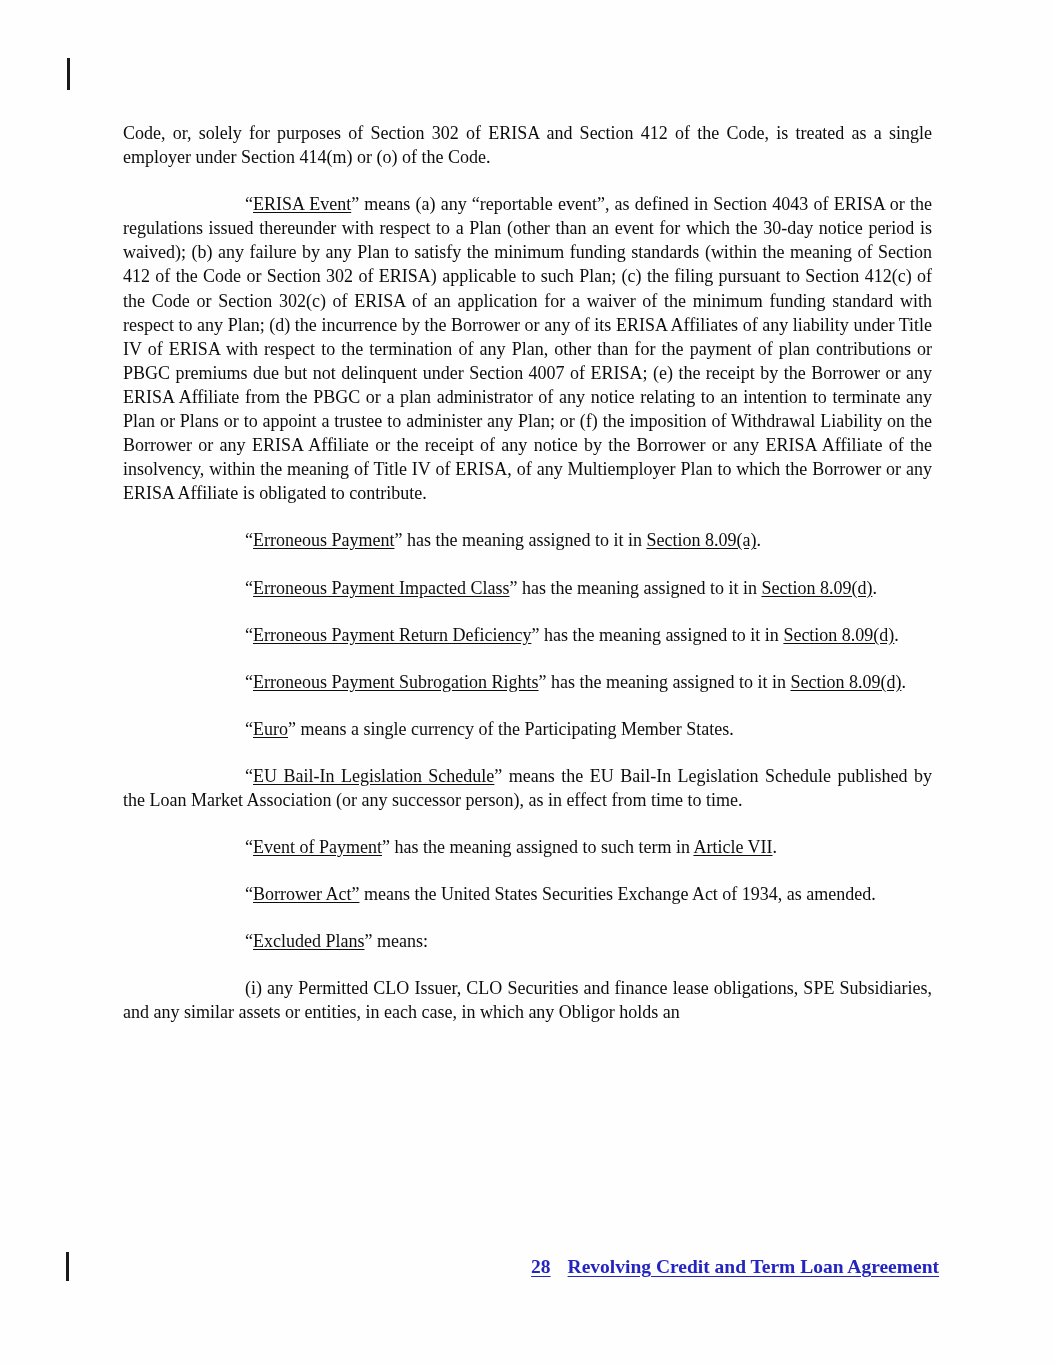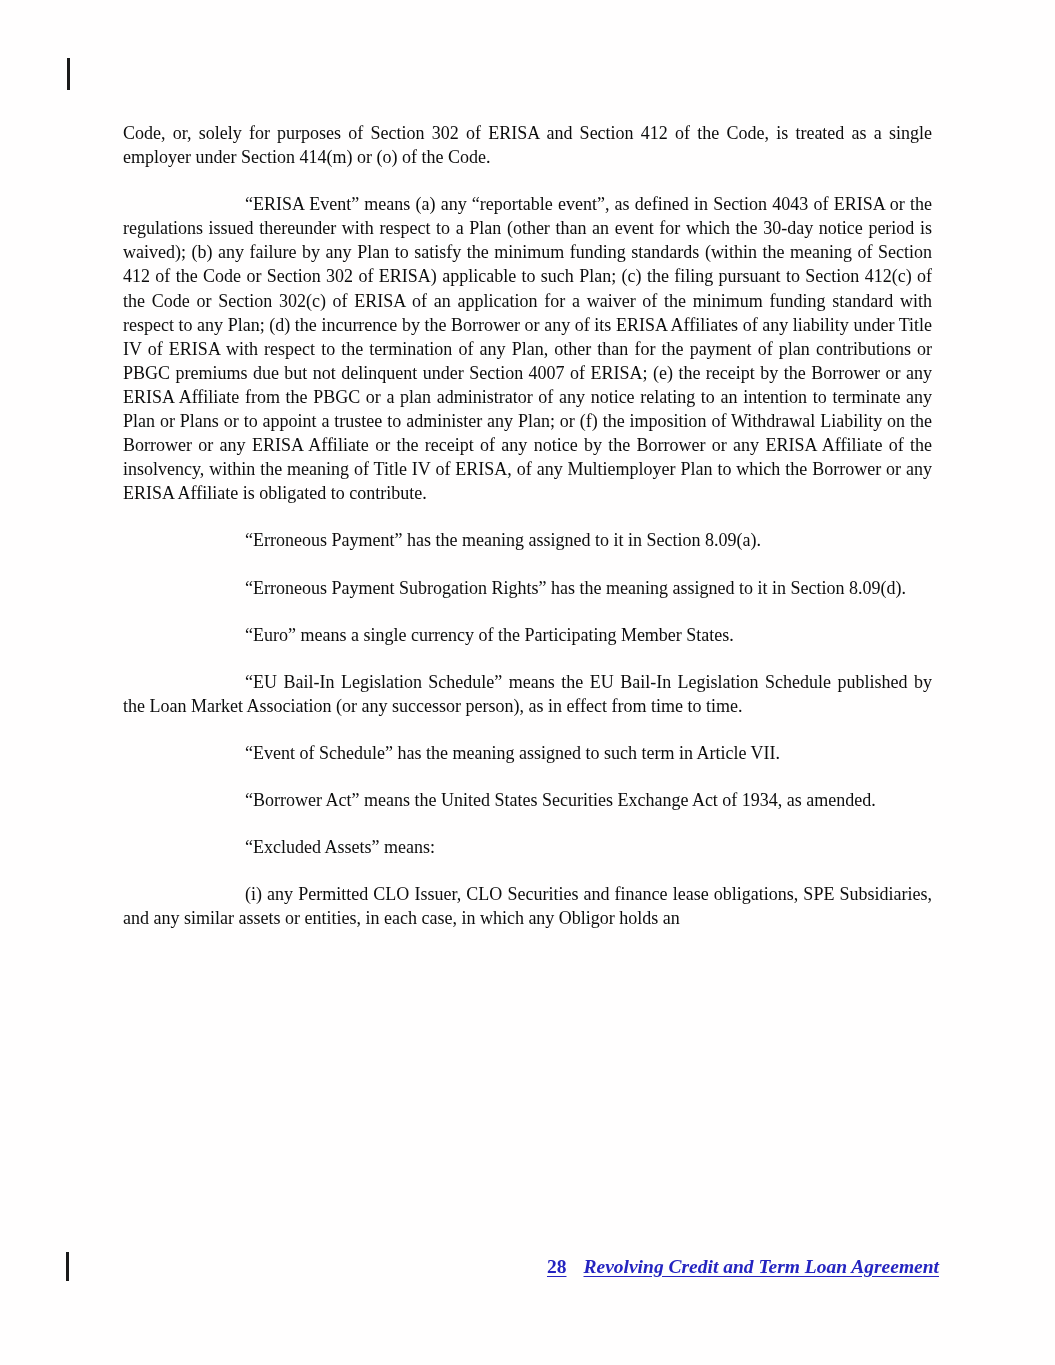--- a/index.html
+++ b/index.html
@@ -45,62 +45,64 @@
     text-justify: inter-word;
     letter-spacing: 0;
   }
   .para.first {
     margin-top: 0;
   }
   .para.indent {
     text-indent: 122px;
   }
   .u {
+    text-decoration: underline;
     text-underline-offset: 2px;
   }
   .footer {
     position: absolute;
     top: 1254px;
     right: 116px;
     white-space: nowrap;
     font-size: 19.5px;
     line-height: 26px;
   }
   .footer .pagenum {
     font-weight: bold;
     text-decoration: underline;
     text-underline-offset: 3px;
     margin-left: 24px;
   }
   .footer .doctitle {
     font-weight: bold;
-    font-style: italic;
     text-decoration: underline;
     text-underline-offset: 3px;
     margin-left: 17px;
   }
 </style>
 </head>
 <body>
 
 <div class="page">
 
   <div class="change-bar top"></div>
   <div class="change-bar bottom"></div>
 
   <div class="doc-body">
       <p class="para first"><span>Code, or, solely for purposes of Section 302 of ERISA and Section 412 of the Code, is treated as a single employer under Section 414(m) or (o) of the Code.</span></p>
       <p class="para indent"><span>“</span><span class="u">ERISA Event</span><span>” means (a) any “reportable event”, as defined in Section 4043 of ERISA or the regulations issued thereunder with respect to a Plan (other than an event for which the 30-day notice period is waived); (b) any failure by any Plan to satisfy the minimum funding standards (within the meaning of Section 412 of the Code or Section 302 of ERISA) applicable to such Plan; (c) the filing pursuant to Section 412(c) of the Code or Section 302(c) of ERISA of an application for a waiver of the minimum funding standard with respect to any Plan; (d) the incurrence by the Borrower or any of its ERISA Affiliates of any liability under Title IV of ERISA with respect to the termination of any Plan, other than for the payment of plan contributions or PBGC premiums due but not delinquent under Section 4007 of ERISA; (e) the receipt by the Borrower or any ERISA Affiliate from the PBGC or a plan administrator of any notice relating to an intention to terminate any Plan or Plans or to appoint a trustee to administer any Plan; or (f) the imposition of Withdrawal Liability on the Borrower or any ERISA Affiliate or the receipt of any notice by the Borrower or any ERISA Affiliate of the insolvency, within the meaning of Title IV of ERISA, of any Multiemployer Plan to which the Borrower or any ERISA Affiliate is obligated to contribute.</span></p>
       <p class="para indent"><span>“</span><span class="u">Erroneous Payment</span><span>” has the meaning assigned to it in </span><span class="u">Section 8.09(a)</span><span>.</span></p>
+      <p class="para indent"><span>“</span><span class="u">Erroneous Payment Impacted Class</span><span>” has the meaning assigned to it in </span><span class="u">Section 8.09(d)</span><span>.</span></p>
+      <p class="para indent"><span>“</span><span class="u">Erroneous Payment Return Deficiency</span><span>” has the meaning assigned to it in </span><span class="u">Section 8.09(d)</span><span>.</span></p>
       <p class="para indent"><span>“</span><span class="u">Erroneous Payment Subrogation Rights</span><span>” has the meaning assigned to it in </span><span class="u">Section 8.09(d)</span><span>.</span></p>
       <p class="para indent"><span>“</span><span class="u">Euro</span><span>” means a single currency of the Participating Member States.</span></p>
       <p class="para indent"><span>“</span><span class="u">EU Bail-In Legislation Schedule</span><span>” means the EU Bail-In Legislation Schedule published by the Loan Market Association (or any successor person), as in effect from time to time.</span></p>
-      <p class="para indent"><span>“</span><span class="u">Event of Schedule</span><span>” has the meaning assigned to such term in </span><span class="u">Article VII</span><span>.</span></p>
+      <p class="para indent"><span>“</span><span class="u">Event of Payment</span><span>” has the meaning assigned to such term in </span><span class="u">Article VII</span><span>.</span></p>
       <p class="para indent"><span>“</span><span class="u">Borrower Act”</span><span> means the United States Securities Exchange Act of 1934, as amended.</span></p>
-      <p class="para indent"><span>“</span><span class="u">Excluded Assets</span><span>” means:</span></p>
+      <p class="para indent"><span>“</span><span class="u">Excluded Plans</span><span>” means:</span></p>
       <p class="para indent"><span>(i) any Permitted CLO Issuer, CLO Securities and finance lease obligations, SPE Subsidiaries, and any similar assets or entities, in each case, in which any Obligor holds an</span></p>
     </div>
 
   <div class="footer" style="color: rgb(36, 36, 192);">
     <span class="pagenum">28</span><span class="doctitle">Revolving Credit and Term Loan Agreement</span>
   </div>
 
 </div>
 
 </body></html>

